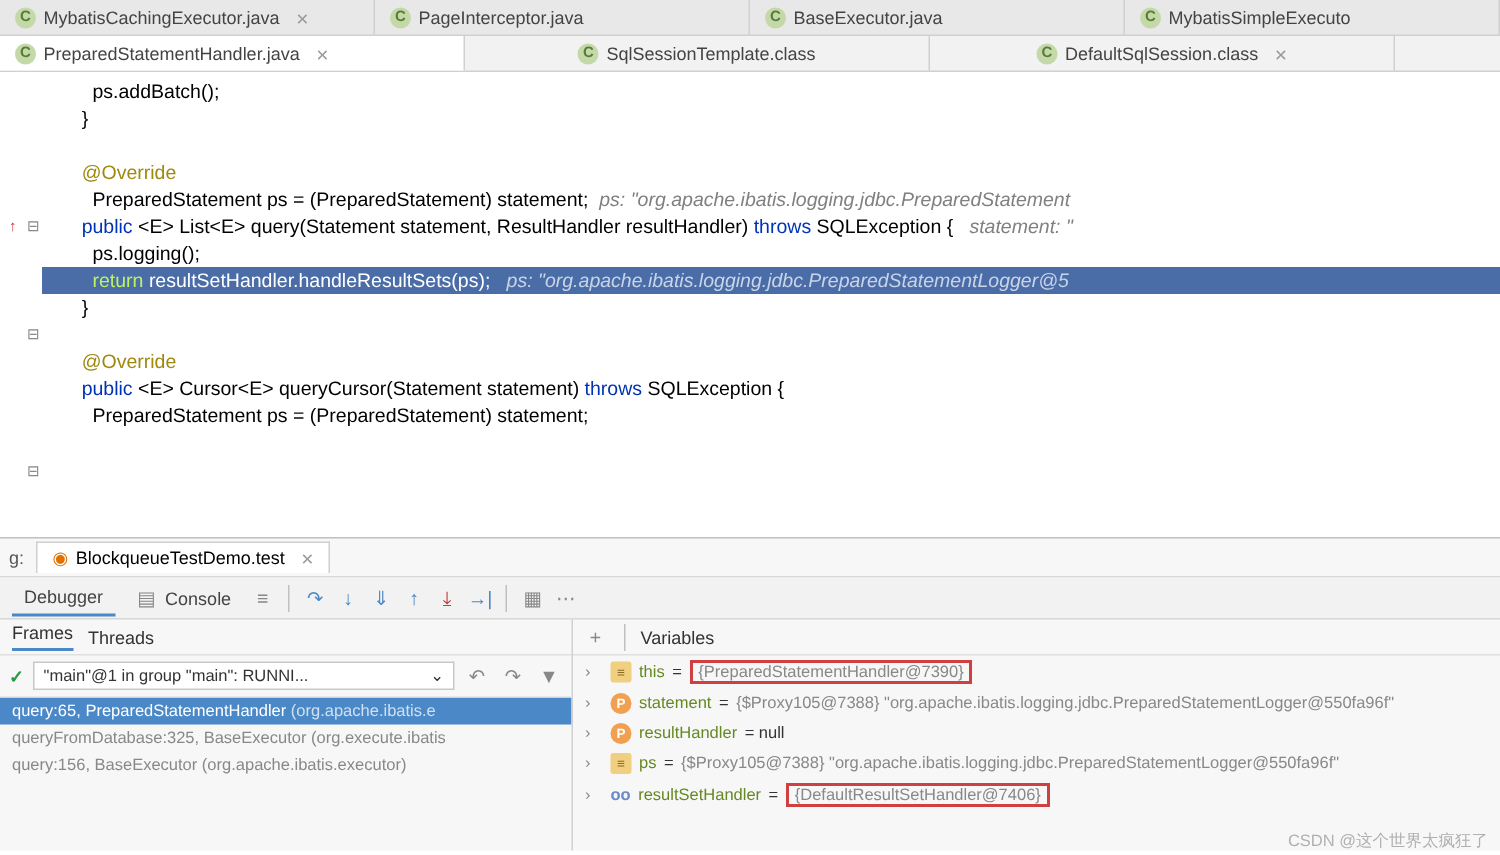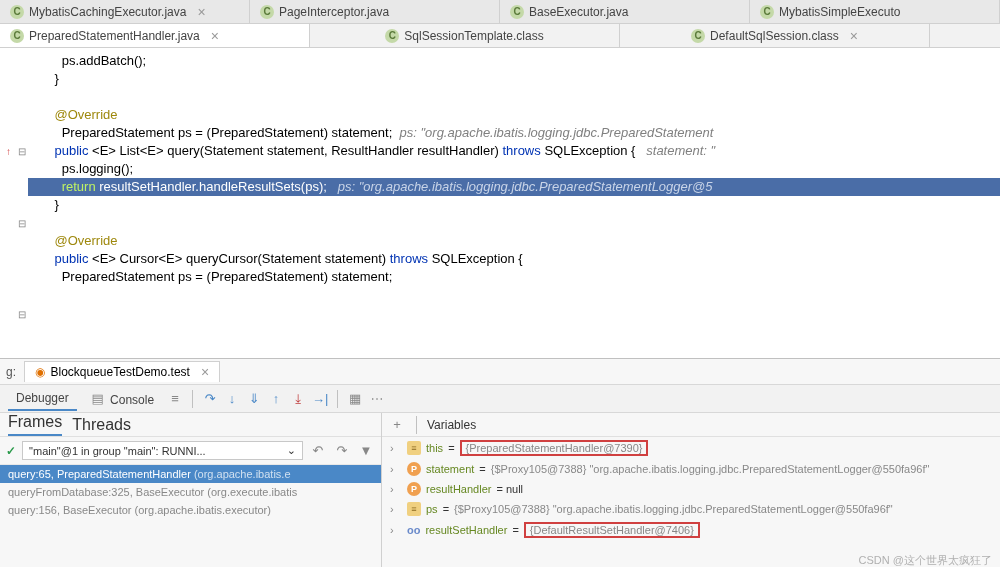--- a/index.html
+++ b/index.html
@@ -27,21 +27,21 @@
 .toolbar { display: flex; align-items: center; height: 28px; padding: 0 8px; gap: 4px; border-bottom: 1px solid #d8d8d8; background: #f2f2f2; }
 .tool-tab { padding: 4px 8px; color: #444; }
 .tool-tab.u { border-bottom: 2px solid #4a88c7; }
 .ticon { width: 18px; height: 18px; display: inline-flex; align-items: center; justify-content: center; color: #5a7a9a; font-size: 13px; cursor: pointer; }
 .ticon.red { color: #c04040; }
 .ticon.blue { color: #4a88c7; }
 .ticon.grey { color: #888; }
 .sep { width: 1px; height: 18px; background: #c0c0c0; margin: 0 4px; }
 .panels { display: flex; height: 154px; }
 .frames-panel { width: 382px; border-right: 1px solid #d0d0d0; display: flex; flex-direction: column; }
-.panel-hdr { display: flex; height: 24px; align-items: center; padding: 0 8px; gap: 10px; border-bottom: 1px solid #e0e0e0; font-size: 16px; color: #333; }
+.panel-hdr { display: flex; height: 24px; align-items: center; padding: 0 8px; gap: 10px; border-bottom: 1px solid #e0e0e0; font-size: 12px; color: #333; }
 .frames-ctrl { display: flex; align-items: center; padding: 4px 6px; gap: 6px; border-bottom: 1px solid #e8e8e8; }
 .check { color: #2a9a4a; font-weight: bold; }
 .thread-select { flex: 1; background: #fff; border: 1px solid #c8c8c8; padding: 2px 6px; font-size: 11px; color: #333; display: flex; justify-content: space-between; align-items: center; }
 .frame-list { overflow: hidden; font-size: 11px; }
 .frame-row { padding: 3px 8px; white-space: nowrap; overflow: hidden; text-overflow: ellipsis; color: #888; }
 .frame-row.sel { background: #4a88c7; color: #fff; }
 .frame-row.sel .fpkg { color: #d0e0f0; }
 .fpkg { }
 .vars-panel { flex: 1; display: flex; flex-direction: column; }
 .var-toolbar { display: flex; height: 24px; align-items: center; padding: 0 6px; gap: 6px; border-bottom: 1px solid #e0e0e0; }

